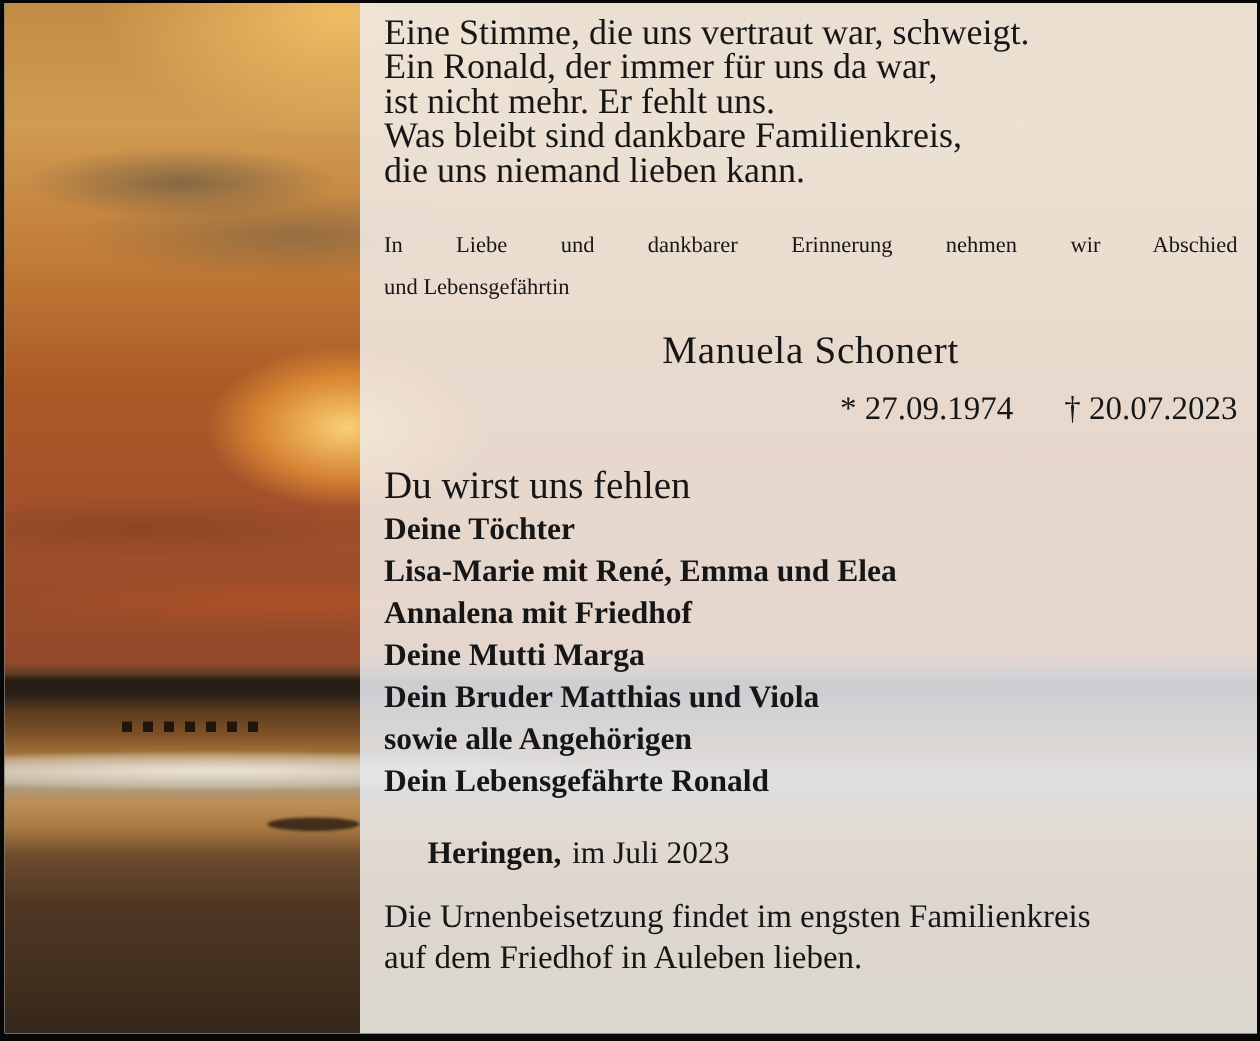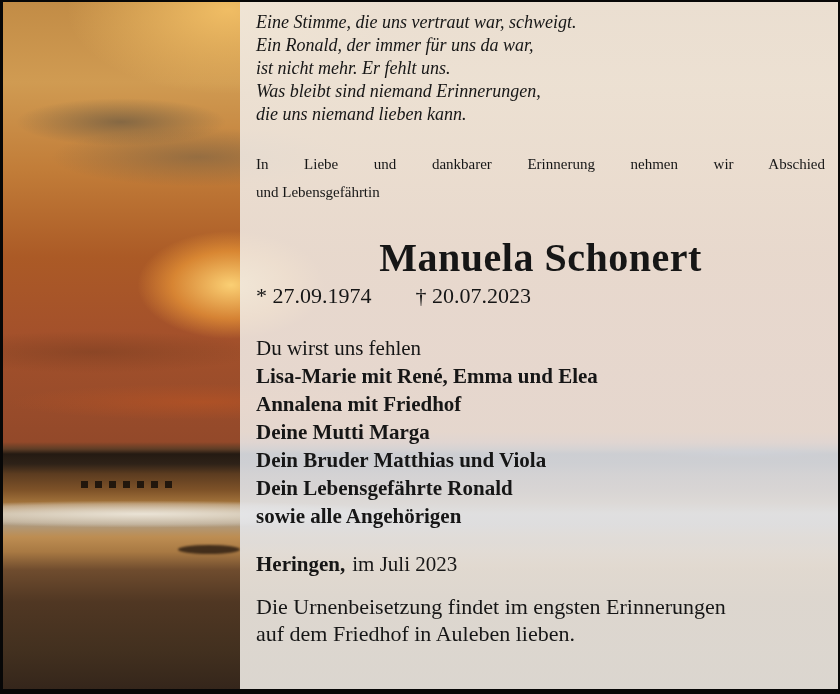--- a/index.html
+++ b/index.html
@@ -57,28 +57,28 @@
       rgba(230,232,236,0.87) 540px,
       rgba(240,236,230,0.88) 565px,
       rgba(242,238,232,0.88) 100%);
   }
   
   .content{
     position:absolute;left:237px;top:0;right:0;bottom:0;
     padding:9px 13px 0 16px;
     z-index:2;
   }
-  .poem{font-style:italic;font-size:18px;line-height:23px;}
+  .poem{font-size:24px;line-height:23px;}
   .intro{margin-top:24px;font-size:15px;line-height:28px;}
   .jl{text-align:justify;text-align-last:justify;}
-  .name{margin-top:28px;text-align:center;font-weight:700;font-size:40px;line-height:48px;letter-spacing:0.5px;}
-  .dates{display:flex;justify-content:flex-start;gap:44px;font-size:22px;line-height:28px;}
-  .farewell{margin-top:24px;font-size:21px;line-height:28px;}
+  .name{margin-top:4px;text-align:center;font-weight:400;font-size:26px;line-height:48px;letter-spacing:0.5px;}
+  .dates{display:flex;justify-content:flex-end;gap:34px;font-size:22px;line-height:28px;}
+  .farewell{margin-top:24px;font-size:26px;line-height:28px;}
   .mourner{font-weight:700;font-size:21px;line-height:28px;}
-  .placeline{margin-top:20px;font-size:21px;line-height:28px;}
+  .placeline{margin-top:20px;font-size:21px;line-height:28px;margin-left:29px;}
   .placeline .b{font-weight:700;}
   .placeline .d{margin-left:7px;}
   .funeral{margin-top:15px;font-size:22px;line-height:27px;}
 </style>
 </head>
 <body>
 
 <div class="card">
 
   <div class="photo">
@@ -87,50 +87,51 @@
   </div>
 
   <div class="overlay"></div>
 
   <div class="content">
 
     <div class="poem">
       <div>Eine Stimme, die uns vertraut war, schweigt.</div>
       <div>Ein Ronald, der immer für uns da war,</div>
       <div>ist nicht mehr. Er fehlt uns.</div>
-      <div>Was bleibt sind niemand Erinnerungen,</div>
+      <div>Was bleibt sind dankbare Familienkreis,</div>
       <div>die uns niemand lieben kann.</div>
     </div>
 
     <div class="intro">
       <div class="jl">In Liebe und dankbarer Erinnerung nehmen wir Abschied</div>
       <div>und Lebensgefährtin</div>
     </div>
 
     <div class="name">Manuela Schonert</div>
 
     <div class="dates">
       <span>* 27.09.1974</span>
       <span>† 20.07.2023</span>
     </div>
 
     <div class="farewell">Du wirst uns fehlen</div>
 
     <div class="mourners">
+      <div class="mourner">Deine Töchter</div>
       <div class="mourner">Lisa-Marie mit René, Emma und Elea</div>
       <div class="mourner">Annalena mit Friedhof</div>
       <div class="mourner">Deine Mutti Marga</div>
       <div class="mourner">Dein Bruder Matthias und Viola</div>
+      <div class="mourner">sowie alle Angehörigen</div>
       <div class="mourner">Dein Lebensgefährte Ronald</div>
-      <div class="mourner">sowie alle Angehörigen</div>
     </div>
 
     <div class="placeline">
       <span class="b">Heringen,</span><span class="d">im Juli 2023</span>
     </div>
 
     <div class="funeral">
-      <div>Die Urnenbeisetzung findet im engsten Erinnerungen</div>
+      <div>Die Urnenbeisetzung findet im engsten Familienkreis</div>
       <div>auf dem Friedhof in Auleben lieben.</div>
     </div>
 
   </div>
 </div>
 
 </body></html>

